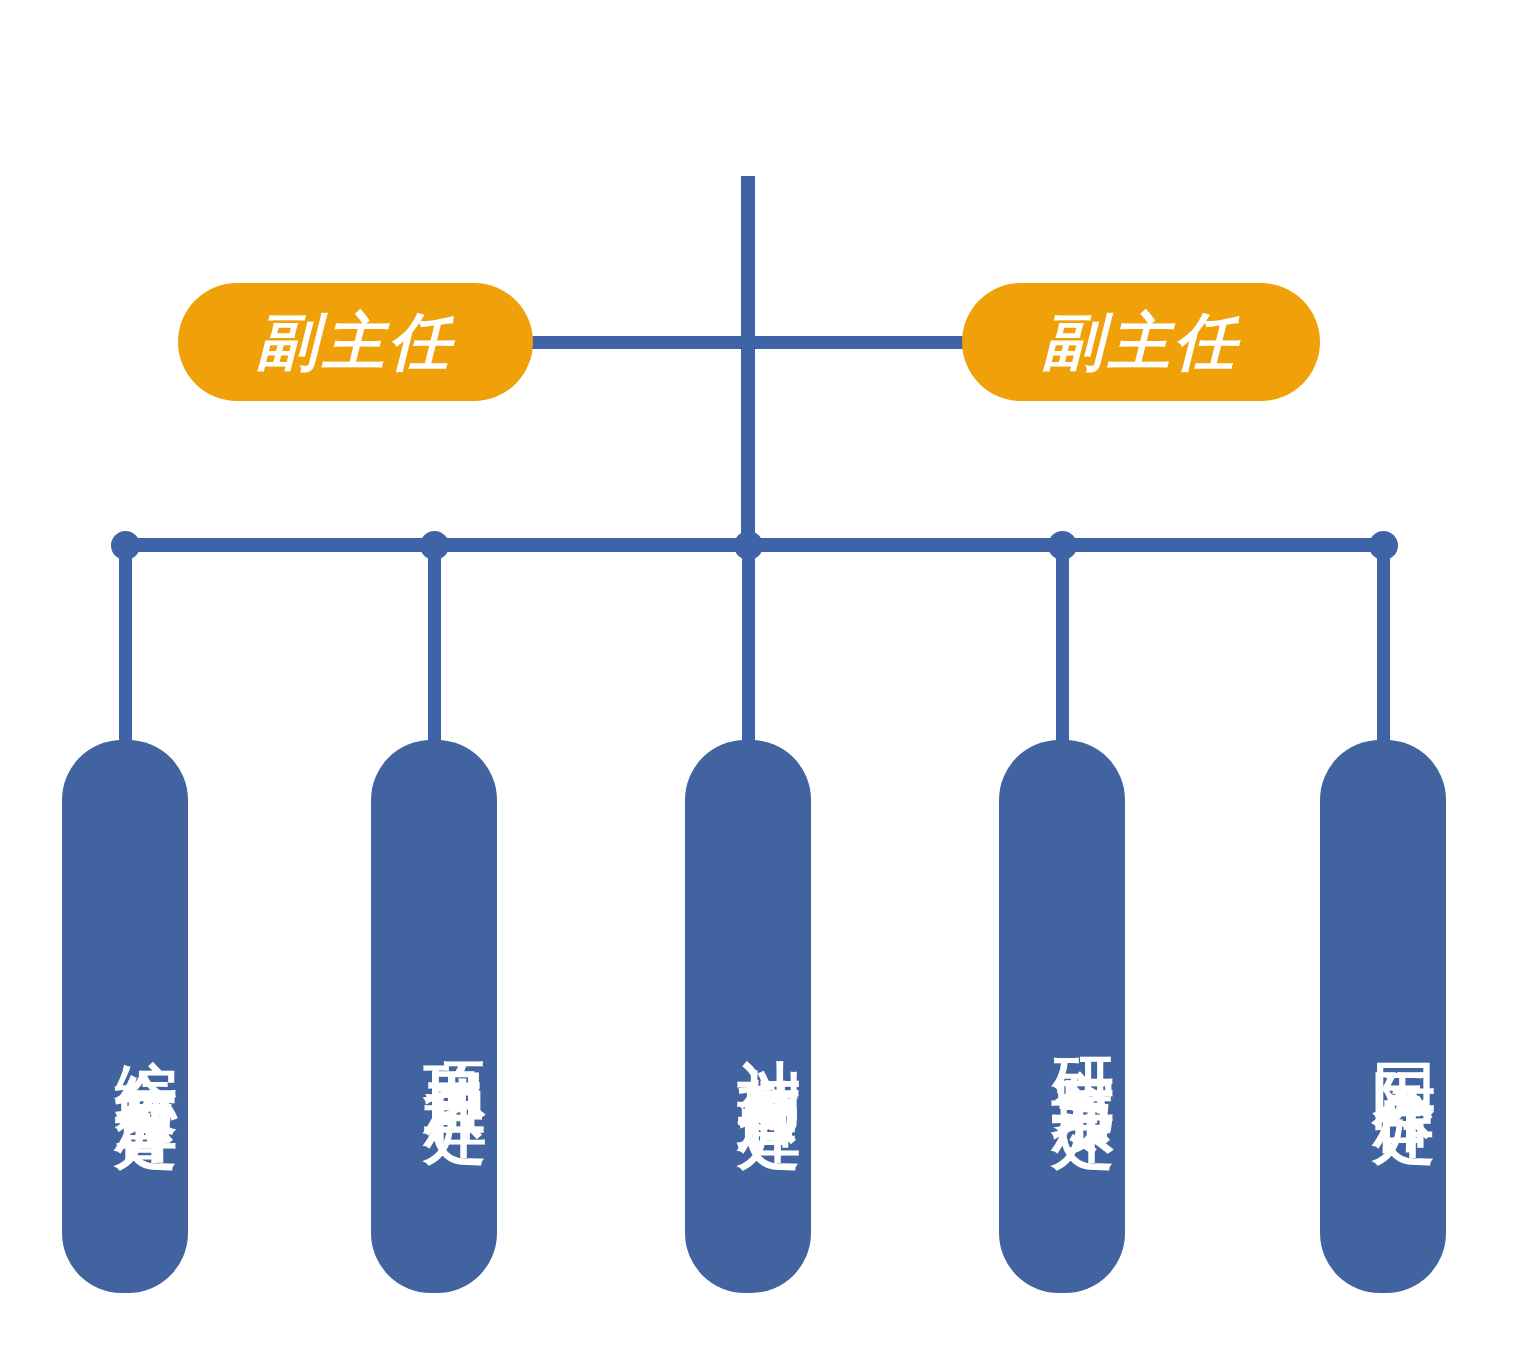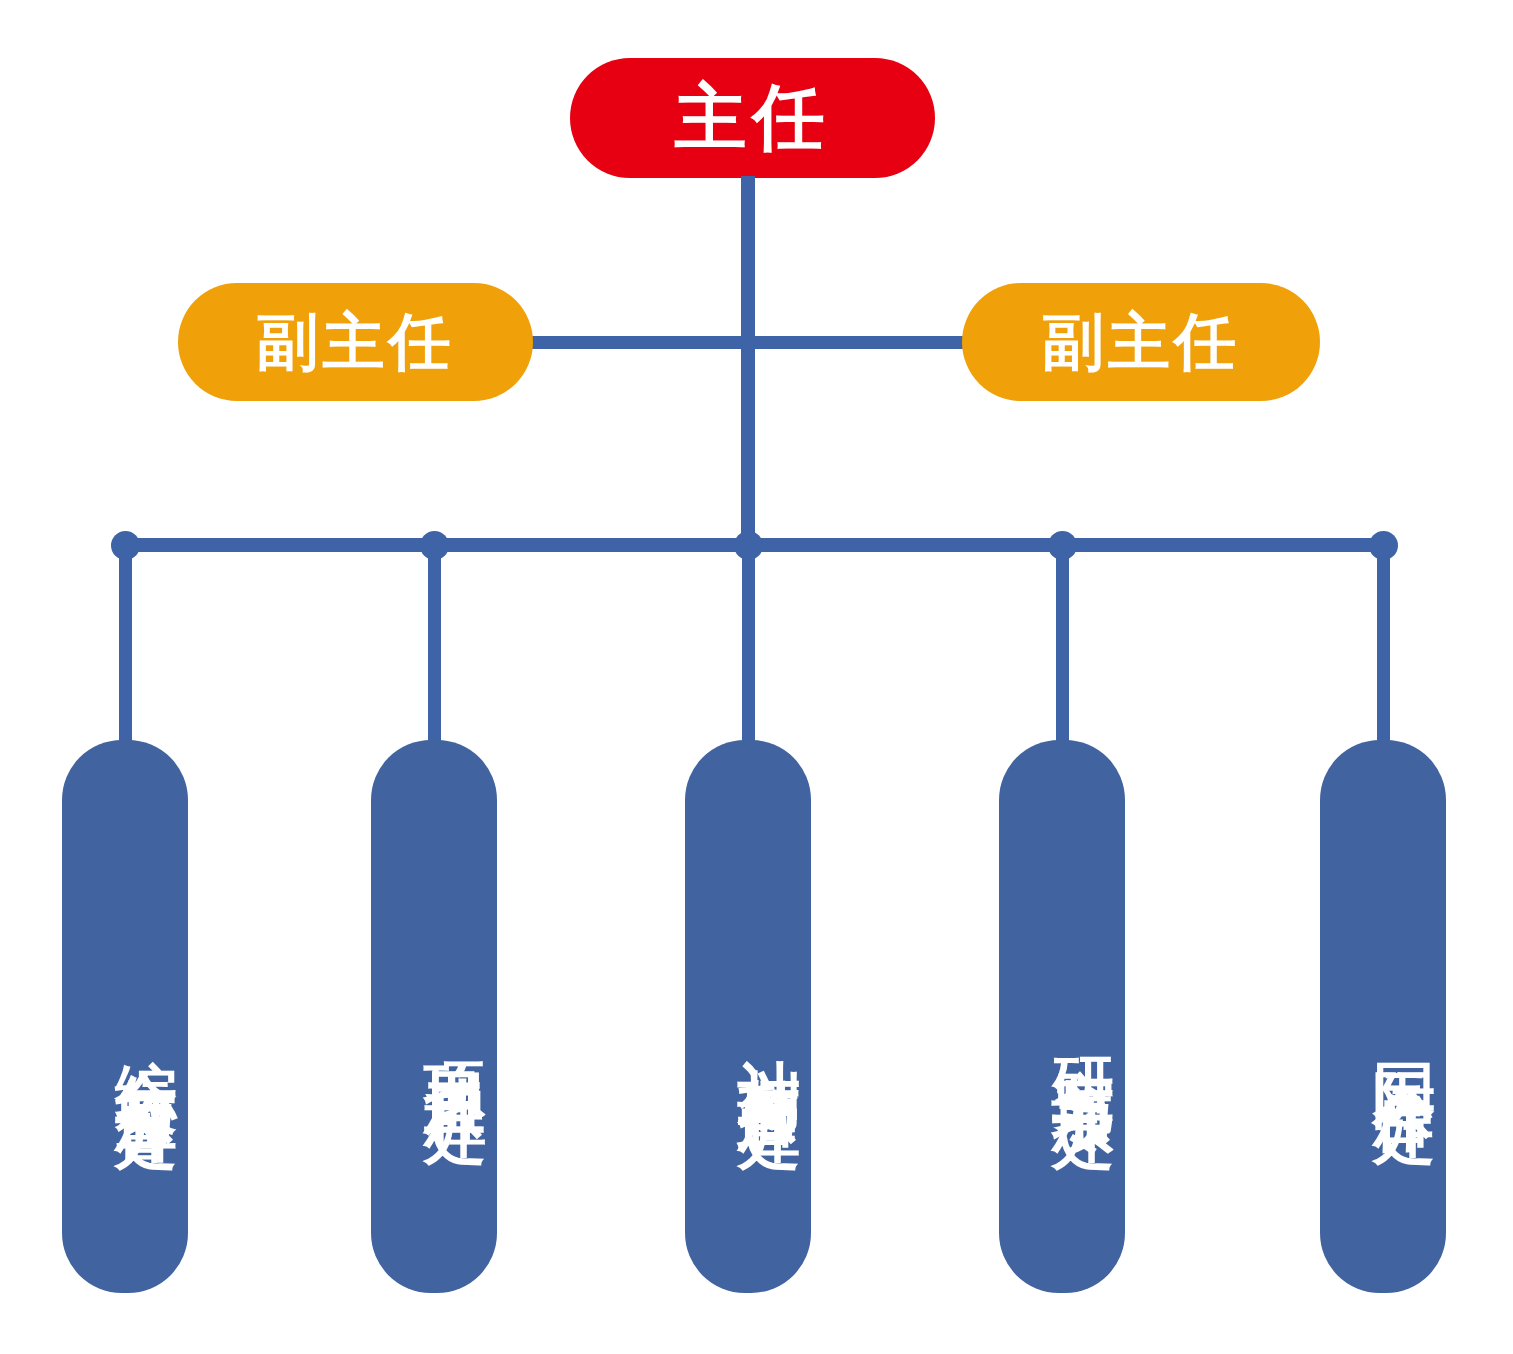--- a/index.html
+++ b/index.html
@@ -48,20 +48,21 @@
     font-size: 72px;
     font-weight: bold;
     letter-spacing: 6px;
   }
   .node-deputy {
     background: #F0A008;
     border-radius: 70px;
     font-size: 62px;
     font-weight: bold;
     letter-spacing: 4px;
+    font-style: italic;
   }
   .node-division {
     background: #41639F;
     border-radius: 60px;
     font-size: 62px;
     font-weight: bold;
     writing-mode: vertical-rl;
     text-orientation: upright;
     letter-spacing: 10px;
     padding-top: 44px;
@@ -71,23 +72,20 @@
   .node-label {
     display: block;
     white-space: nowrap;
   }
 </style>
 </head>
 <body>
 
 <div id="chart-root">
 
-  <div class="node node-director" style="left:570px; top:58px; width:365px; height:120px;">
-    <span class="node-label">主任</span>
-  </div>
 
   <div class="connector-v" style="left:741px; top:176px; width:14px; height:372px;"></div>
 
   <div class="connector-h" style="left:527px; top:336px; width:440px; height:13px;"></div>
 
   <div class="node node-deputy" style="left:178px; top:283px; width:355px; height:118px;">
     <span class="node-label">副主任</span>
   </div>
 
   <div class="node node-deputy" style="left:962px; top:283px; width:358px; height:118px;">

